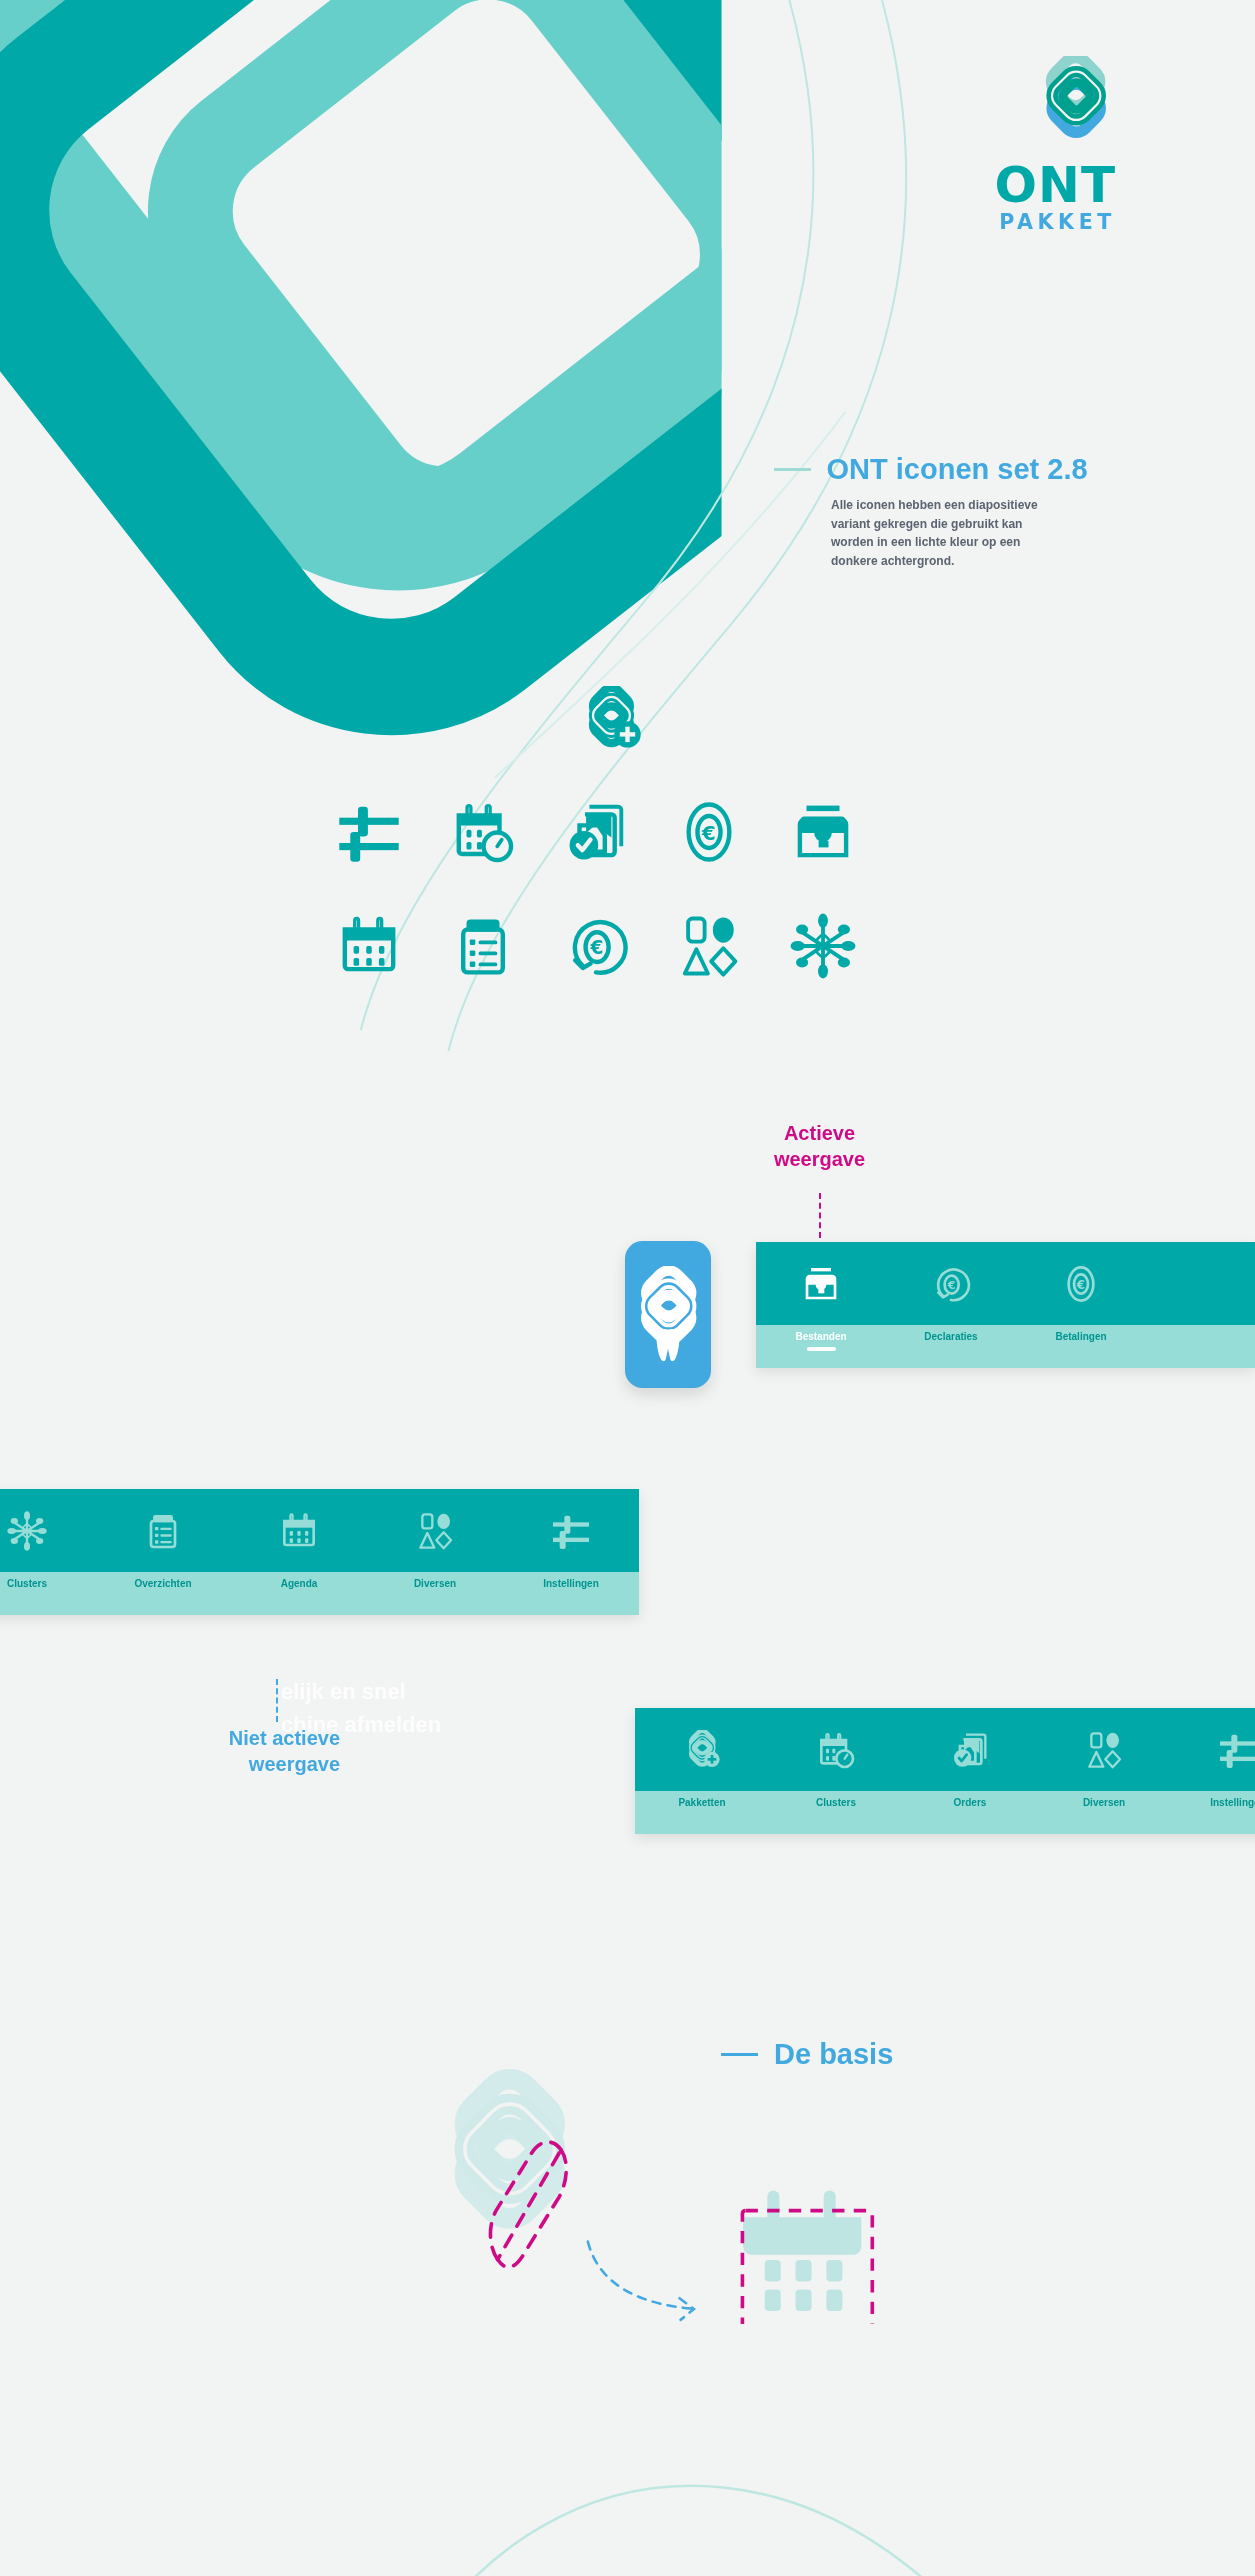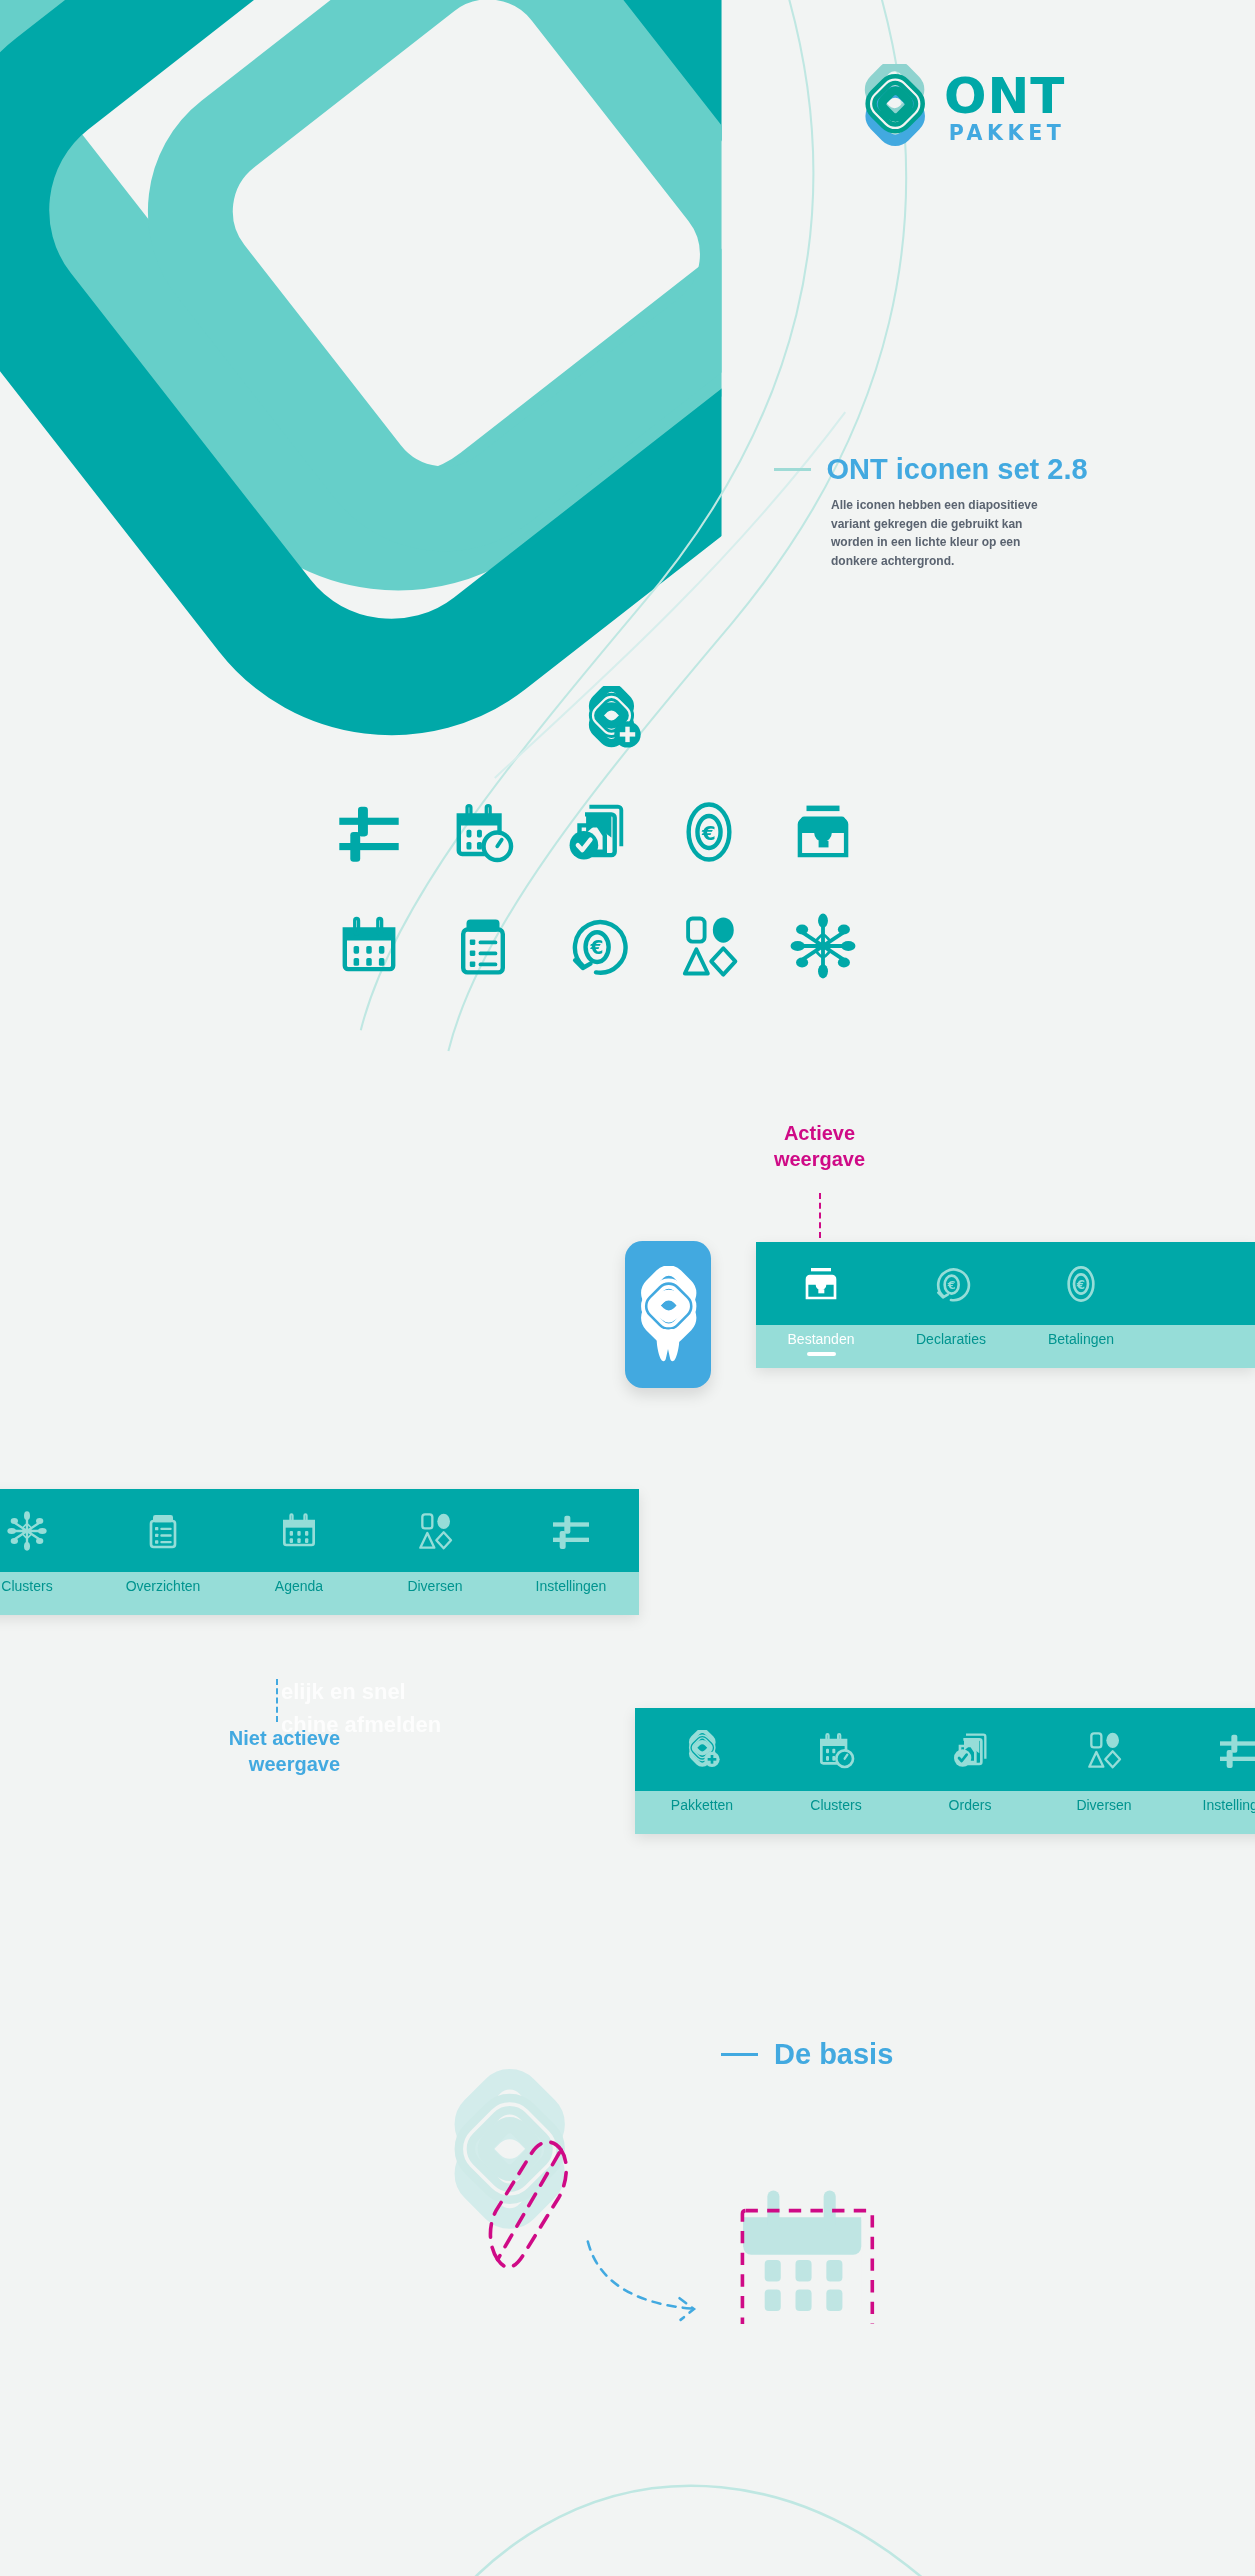--- a/index.html
+++ b/index.html
@@ -10,21 +10,21 @@
     overflow:hidden;
     position:relative;
   }
   .stage{position:absolute;inset:0;width:1256px;height:2753px;overflow:hidden;}
   .abs{position:absolute;}
 
   
   #bg-decor{position:absolute;left:0;top:0;width:1256px;height:2753px;pointer-events:none;}
 
   
-  #brand{position:absolute;left:848px;top:56px;width:268px;height:103px;display:flex;align-items:center;gap:9px;}
+  #brand{position:absolute;left:848px;top:56px;width:268px;height:103px;display:flex;align-items:flex-end;gap:17px;flex-direction:column;}
   #brand .mark{width:87px;height:87px;flex:0 0 87px;}
   #brand .wordmark{display:flex;flex-direction:column;line-height:1;}
   #brand .ont{font-size:50px;font-weight:bold;color:#00a8a8;letter-spacing:1px;font-family:"DejaVu Sans", sans-serif;}
   #brand .pakket{font-size:20.6px;font-weight:bold;color:#42a9e0;letter-spacing:4.6px;text-align:right;margin-top:2.1px;font-family:"DejaVu Sans", sans-serif;}
 
   
   .sec-head{display:flex;align-items:center;gap:15.5px;}
   .sec-head .rule{width:37px;height:2.6px;background:#9fdbd6;flex:0 0 37px;}
   .sec-head .txt{font-size:29px;font-weight:bold;color:#42a9e0;white-space:nowrap;}
   .sec-head .rule.blue{background:#42a9e0;}
@@ -39,21 +39,21 @@
   .ig-cell{position:absolute;width:77px;height:77px;display:flex;align-items:center;justify-content:center;}
   .ig-cell svg{width:66px;height:66px;display:block;}
 
   
   .navbar{position:absolute;box-shadow:0 5.2px 13.4px rgba(0,0,0,.10);}
   .navbar .icons{display:flex;background:#00a8a8;height:83px;align-items:center;}
   .navbar .labels{display:flex;background:#96ddd8;height:43px;align-items:flex-start;}
   .navbar .cell{flex:0 0 auto;display:flex;align-items:center;justify-content:center;}
   .navbar .icons svg{width:40px;height:40px;display:block;}
   .navbar .lbl{flex:0 0 auto;display:flex;flex-direction:column;align-items:center;justify-content:space-between;
-      font-size:14px;font-weight:normal;color:#00948f;padding-top:6.2px;}
+      font-size:10px;font-weight:bold;color:#00948f;padding-top:6.2px;}
   .navbar .lbl.active{color:#ffffff;}
   .navbar .lbl .ind{width:29px;height:3.6px;border-radius:2.1px;background:#fff;margin-top:5.2px;}
 
   
   #nav-active{left:756px;top:1242px;}
   #nav-active .icons,#nav-active .labels{width:499px;}
   #nav-active .cell,#nav-active .lbl{width:130px;}
   #logo-tile{position:absolute;left:625px;top:1241px;width:86px;height:147px;background:#42a9e0;border-radius:17.5px;
      display:flex;align-items:center;justify-content:center;box-shadow:0 6.2px 14.4px rgba(0,0,0,.12);z-index:3;}
   #logo-tile svg{width:72px;height:98px;}

